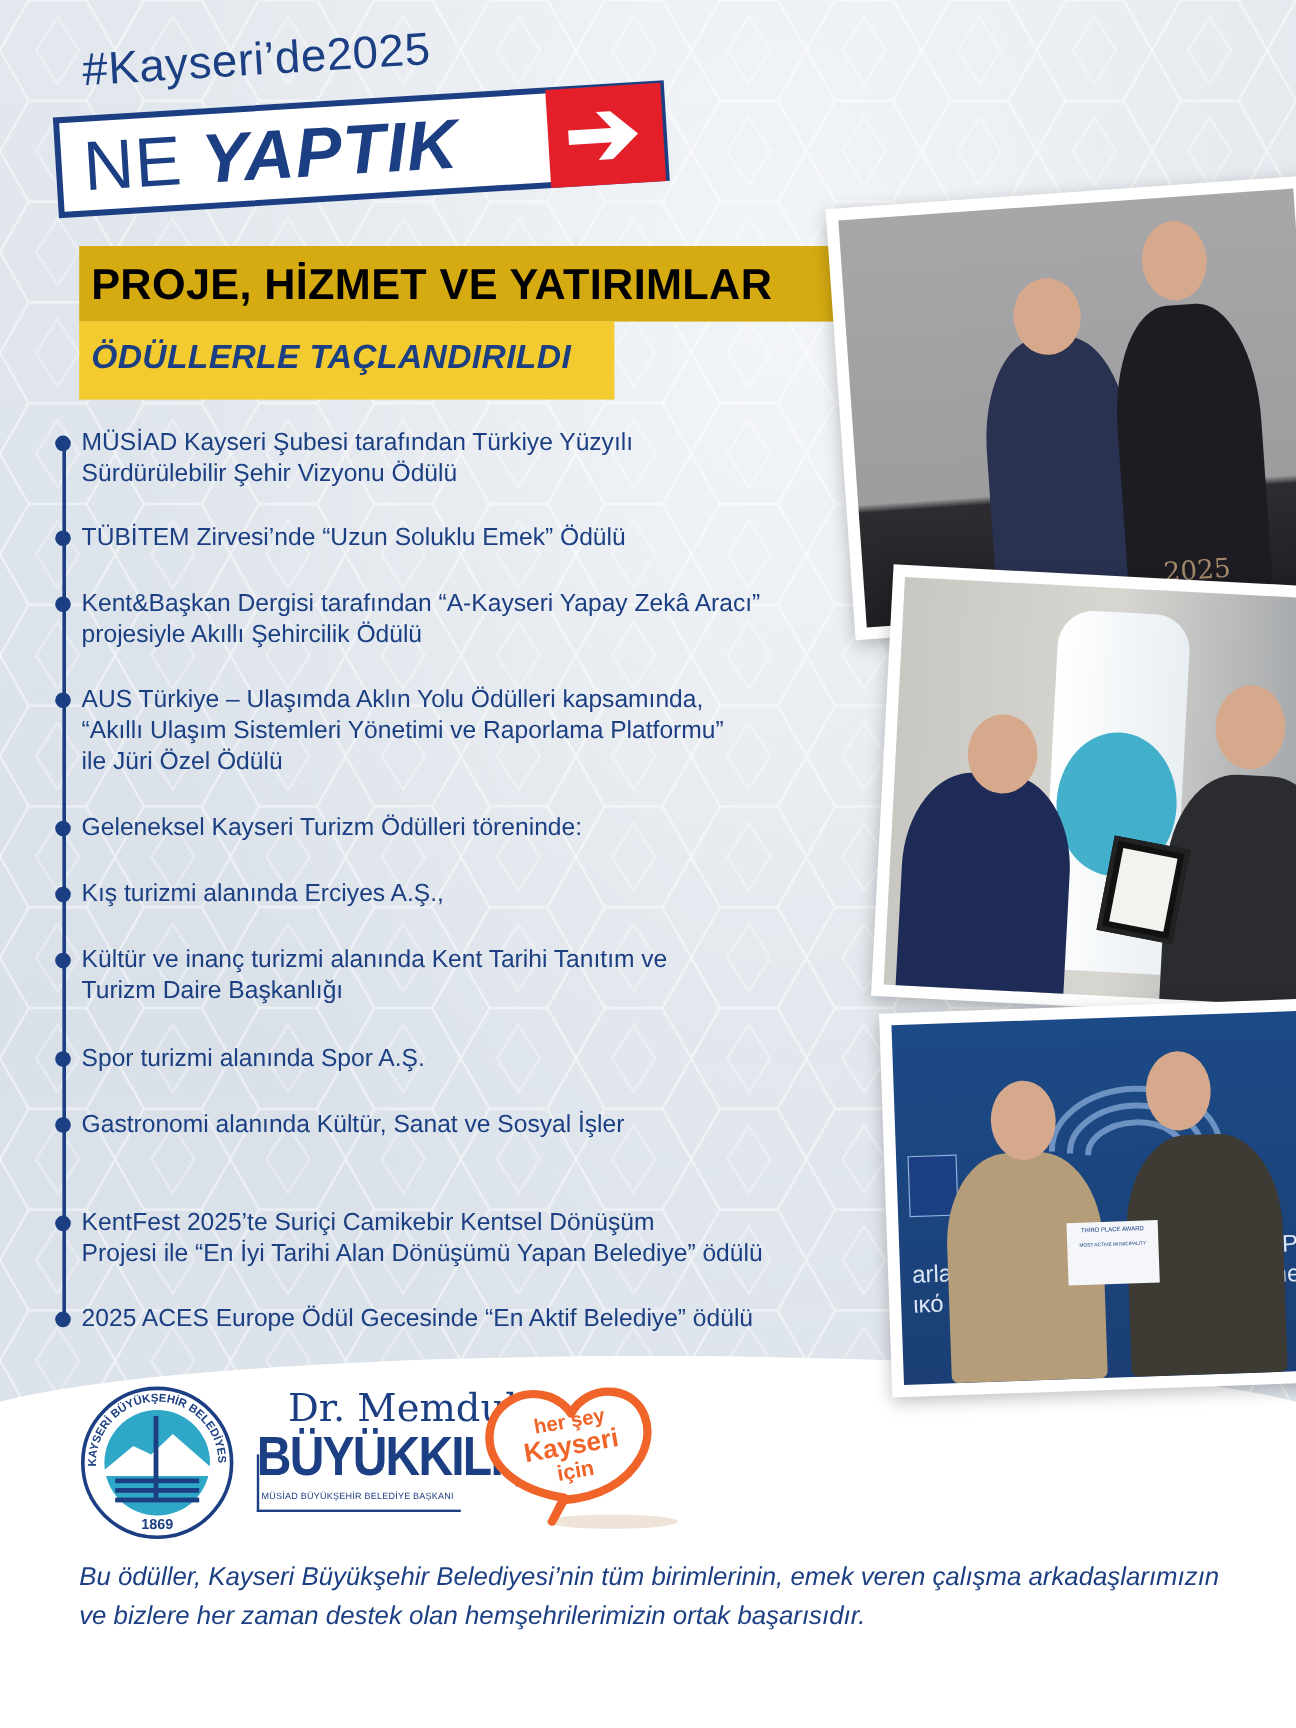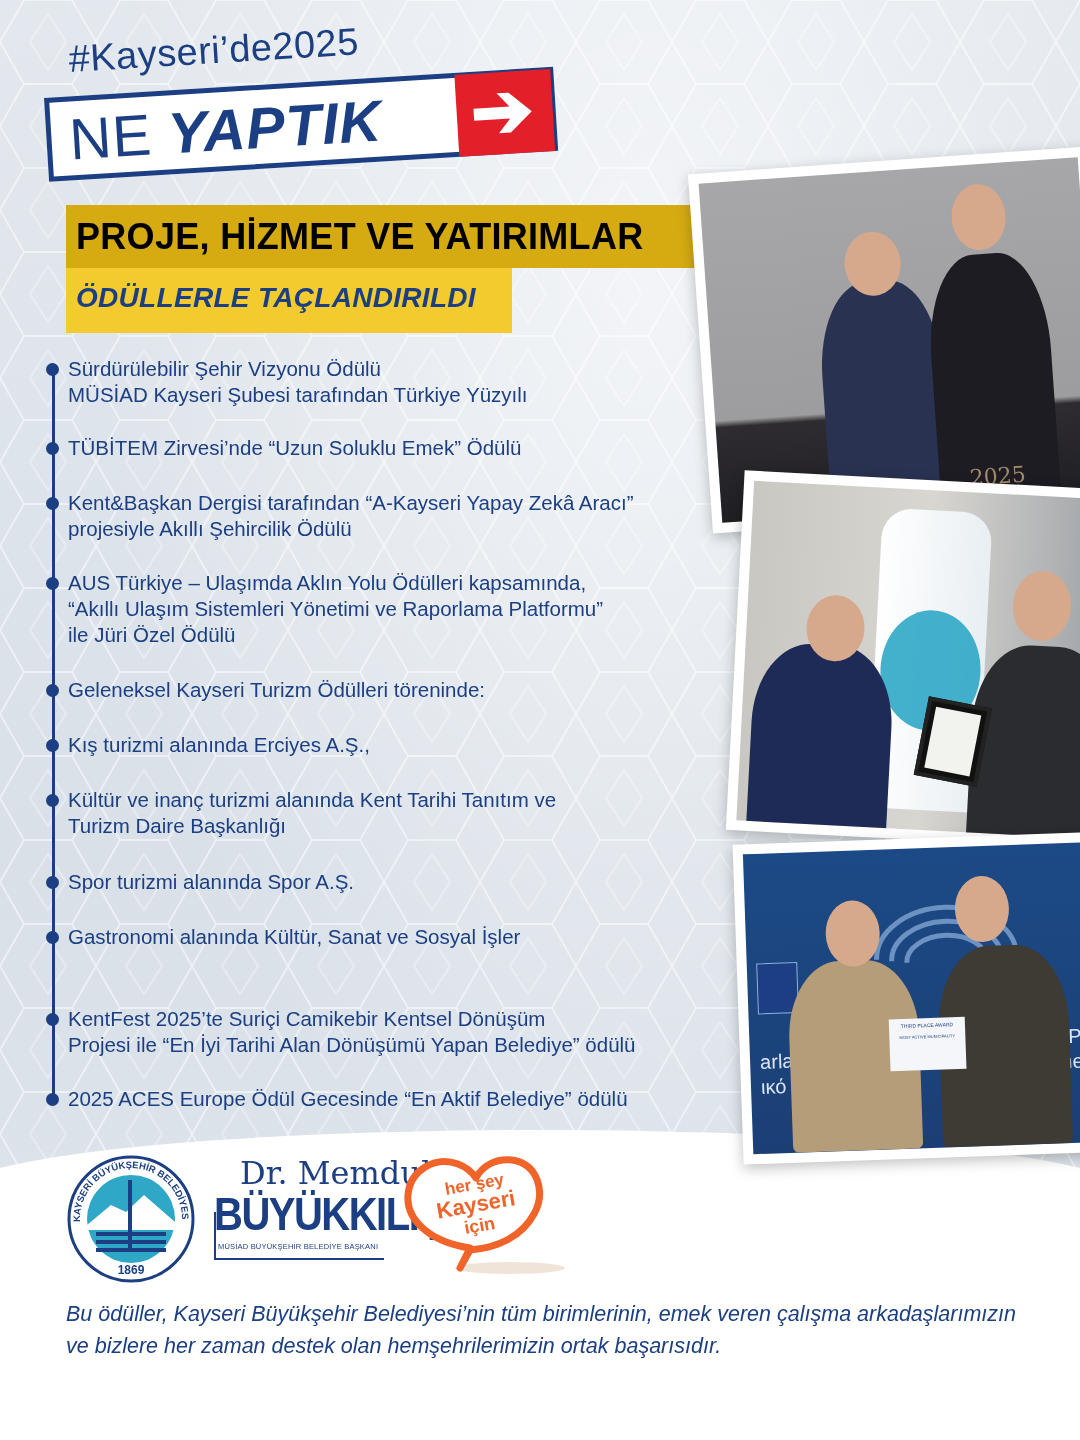--- a/index.html
+++ b/index.html
@@ -142,22 +142,22 @@
 </div>
 
 <div class="head1">PROJE, HİZMET VE YATIRIMLAR</div>
 <div class="head2">ÖDÜLLERLE TAÇLANDIRILDI</div>
 
 <div class="timeline-line"></div>
 
 <div class="item" style="top:356px;">
   <div class="dot"></div>
   <div class="text">
+    <div>MÜSİAD Kayseri Şubesi tarafından Türkiye Yüzyılı</div>
     <div>Sürdürülebilir Şehir Vizyonu Ödülü</div>
-    <div>MÜSİAD Kayseri Şubesi tarafından Türkiye Yüzyılı</div>
   </div>
 </div>
 <div class="item" style="top:435px;">
   <div class="dot"></div>
   <div class="text">
     <div>TÜBİTEM Zirvesi’nde “Uzun Soluklu Emek” Ödülü</div>
   </div>
 </div>
 <div class="item" style="top:490px;">
   <div class="dot"></div>

